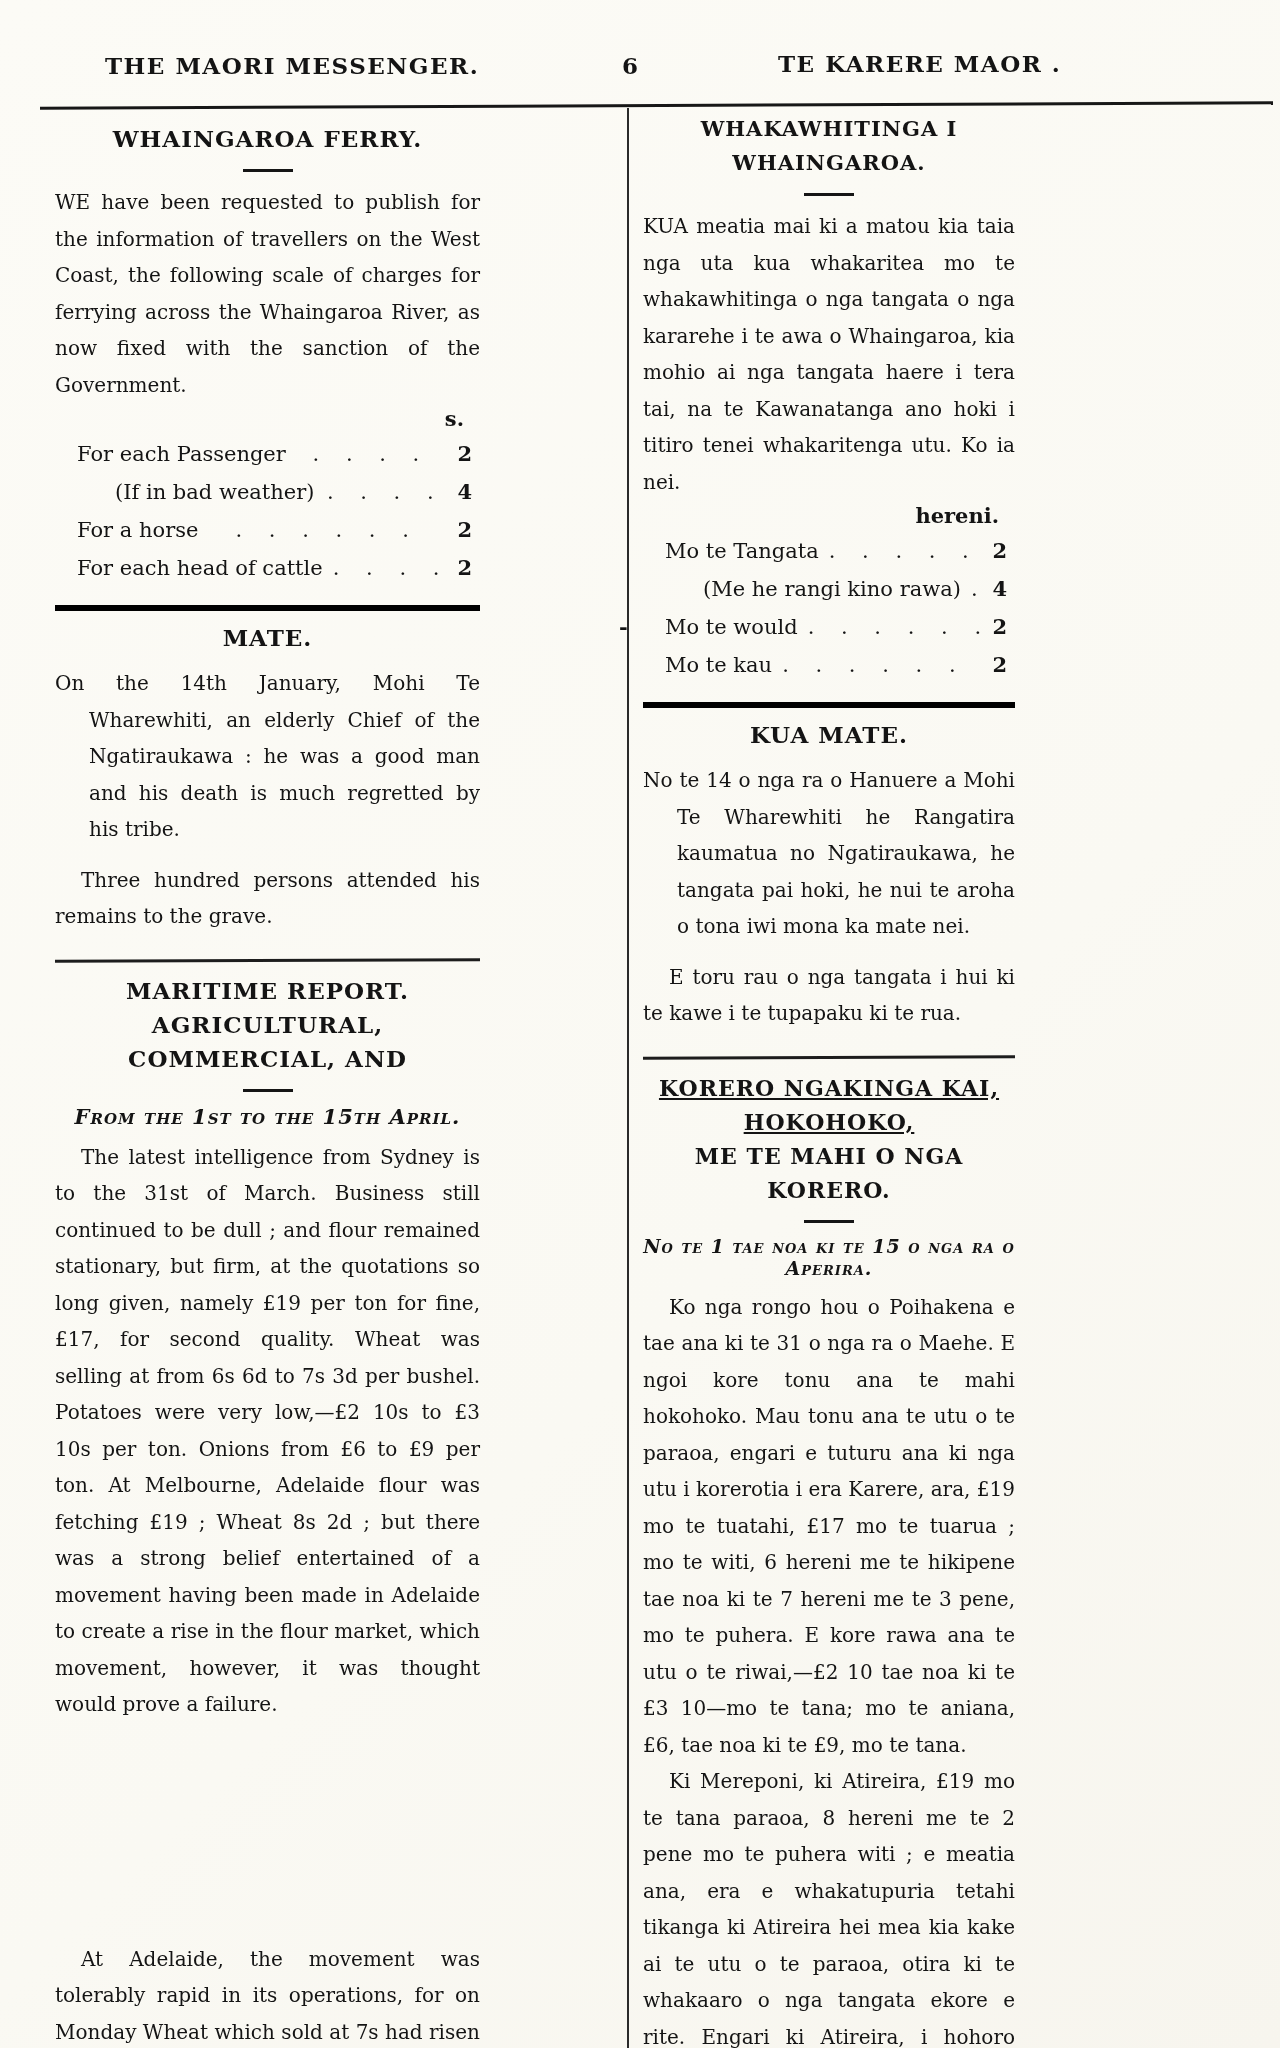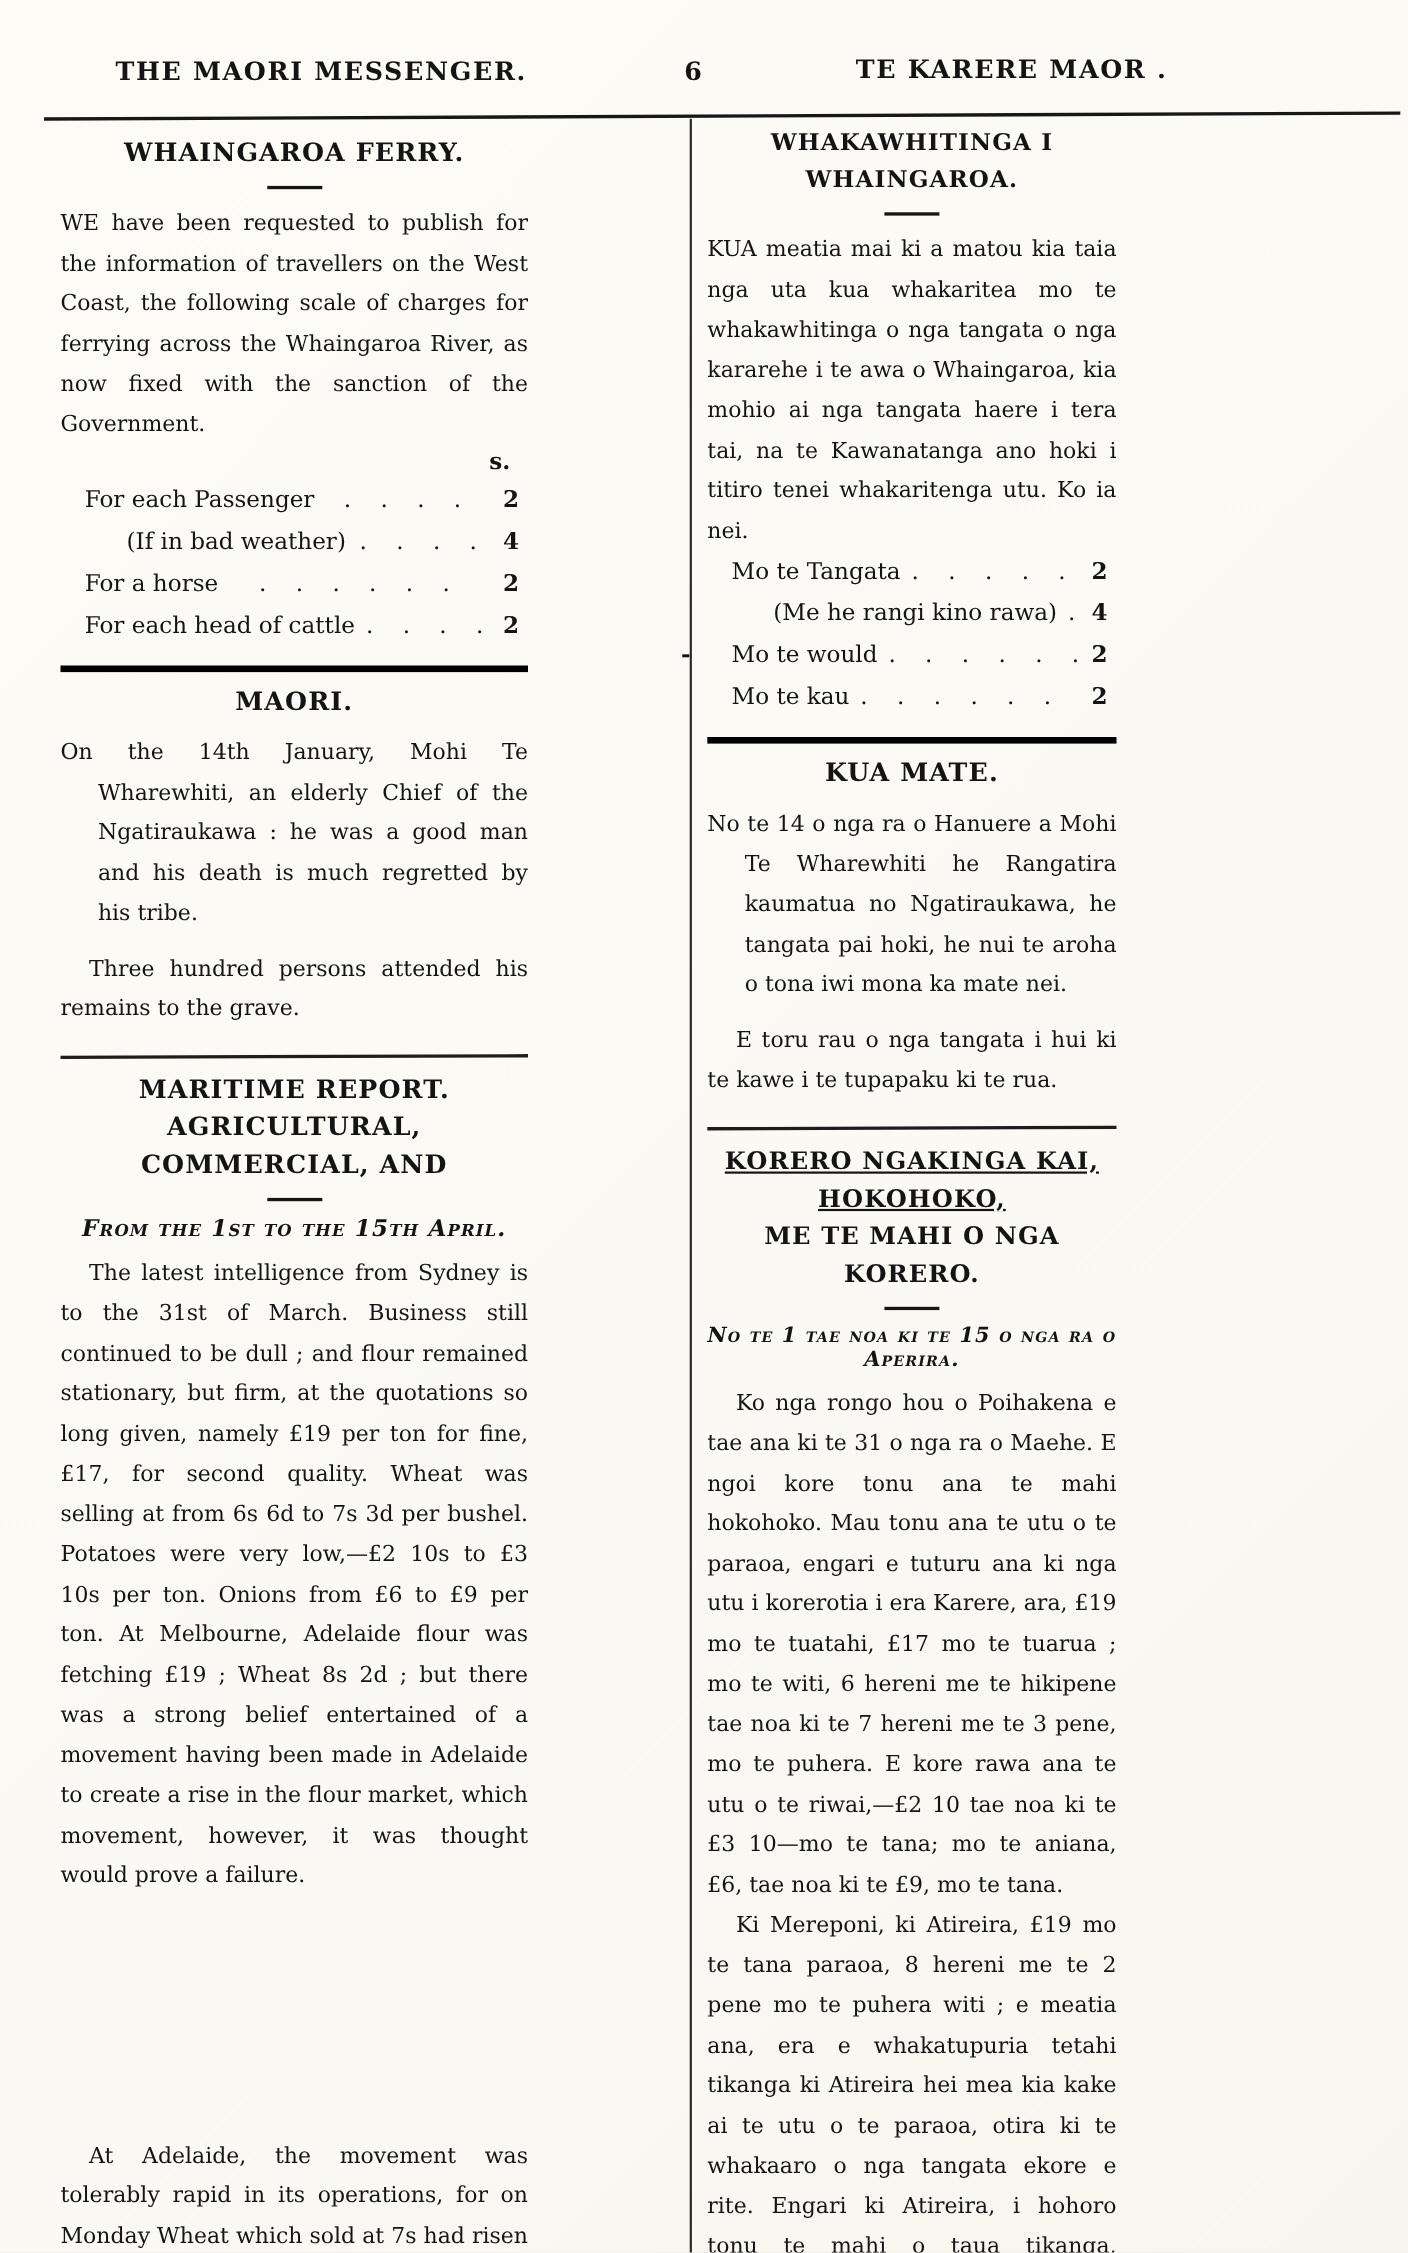--- a/index.html
+++ b/index.html
@@ -82,21 +82,21 @@
       <div class="charge-row">
         <span class="label">For each head of cattle</span>
         <span class="dots">. . . .</span>
         <span class="value">2</span>
       </div>
     </section>
 
     <div class="rule-thick"></div>
 
     <section>
-      <h2 class="section-title">MAORI.</h2>
+      <h2 class="section-title">MATE.</h2>
       <p class="body-text hang-indent mt-sm spaced-after">On the 14th January, Mohi Te Wharewhiti, an elderly Chief of the Ngatiraukawa : he was a good man and his death is much regretted by his tribe.</p>
       <p class="body-text indent-first">Three hundred persons attended his remains to the grave.</p>
     </section>
 
     <div class="rule-thin"></div>
 
     <section>
       <h2 class="section-title">MARITIME REPORT.</h2>
       <h2 class="section-title">AGRICULTURAL, COMMERCIAL, AND</h2>
       <div class="head-dash"></div>
@@ -108,20 +108,21 @@
     </section>
   </div>
 
   <div class="col col-right">
 
     <section>
       <h2 class="section-title" style="font-size:21px;">WHAKAWHITINGA I WHAINGAROA.</h2>
       <div class="head-dash"></div>
       <p class="body-text">KUA meatia mai ki a matou kia taia nga uta kua whakaritea mo te whakawhitinga o nga tangata o nga kararehe i te awa o Whaingaroa, kia mohio ai nga tangata haere i tera tai, na te Kawanatanga ano hoki i titiro tenei whakaritenga utu. Ko ia nei.</p>
 
+      <div class="unit-label">hereni.</div>
       <div class="charge-row">
         <span class="label">Mo te Tangata</span>
         <span class="dots">. . . . . .</span>
         <span class="value">2</span>
       </div>
       <div class="charge-row indent">
         <span class="label">(Me he rangi kino rawa)</span>
         <span class="dots">. . .</span>
         <span class="value">4</span>
       </div>

